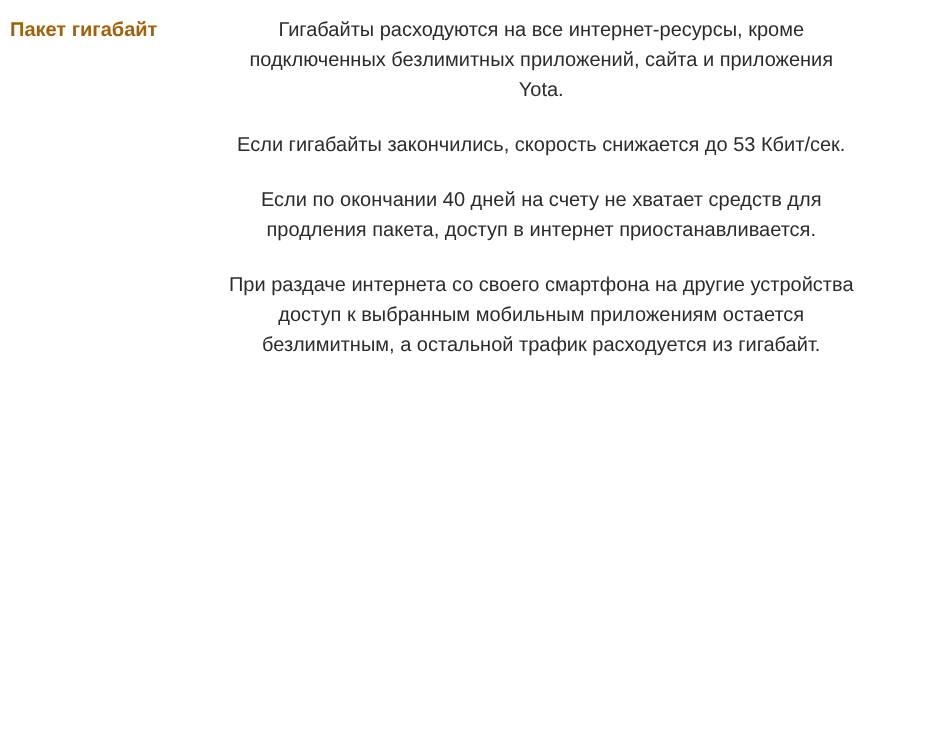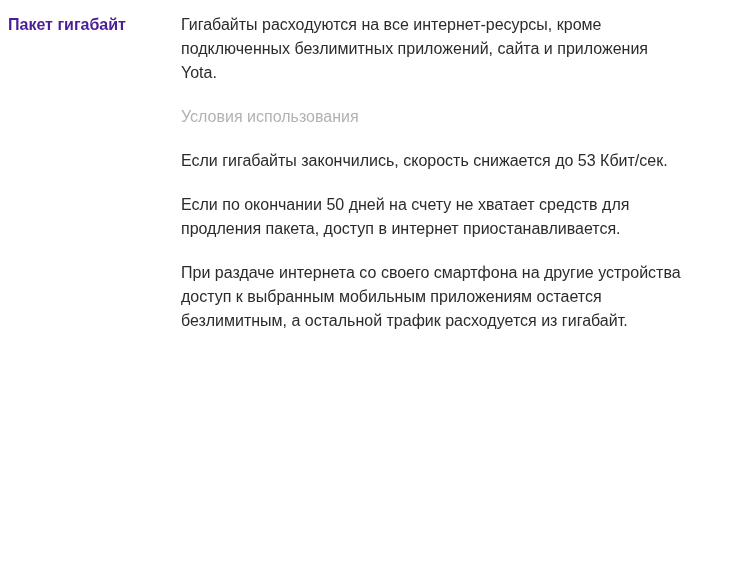--- a/index.html
+++ b/index.html
@@ -17,54 +17,54 @@
   }
   .term-col {
     width: 181px;
     flex: 0 0 181px;
     padding-left: 8px;
   }
   .term {
     font-size: 16px;
     line-height: 24px;
     font-weight: 700;
-    color: #4c1d95;
+    color: #a16207;
   }
   .desc-col {
     flex: 1 1 auto;
     max-width: 524px;
     padding-right: 20px;
   }
   .desc-col p {
     font-size: 16px;
     line-height: 24px;
     color: #2b2b2b;
     margin: 0 0 20px 0;
+    text-align: center;
   }
   .desc-col p.subheading {
     color: #b2b2b2;
   }
 </style>
 </head>
 <body>
 
 <div class="section-row">
 
   <div class="term-col">
     <div class="term">Пакет гигабайт</div>
   </div>
 
   <div class="desc-col">
     <p>Гигабайты расходуются на все интернет-ресурсы, кроме подключенных безлимитных приложений, сайта и приложения Yota.</p>
 
 
-    <p class="subheading">Условия использования</p>
 
 
     <p>Если гигабайты закончились, скорость снижается до 53 Кбит/сек.</p>
 
-    <p>Если по окончании 50 дней на счету не хватает средств для продления пакета, доступ в интернет приостанавливается.</p>
+    <p>Если по окончании 40 дней на счету не хватает средств для продления пакета, доступ в интернет приостанавливается.</p>
 
 
     <p>При раздаче интернета со своего смартфона на другие устройства доступ к выбранным мобильным приложениям остается безлимитным, а остальной трафик расходуется из гигабайт.</p>
   </div>
 
 </div>
 
 </body></html>

